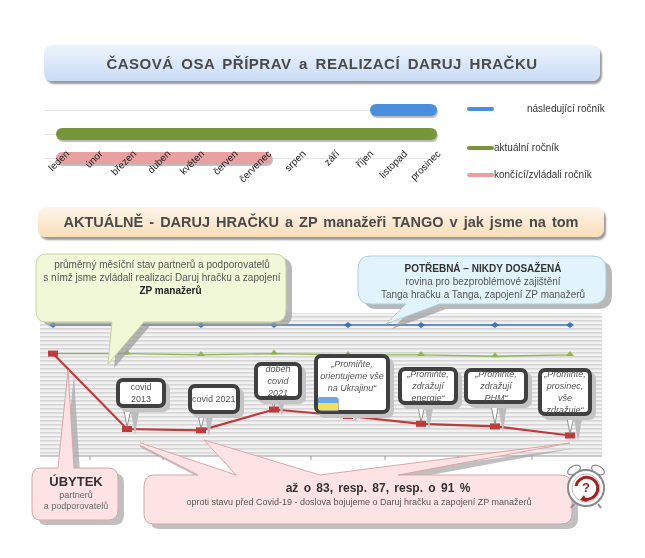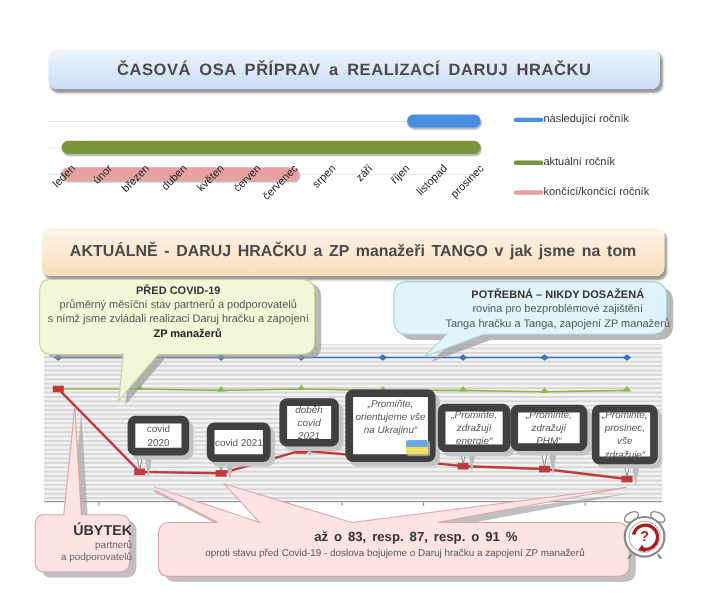--- a/index.html
+++ b/index.html
@@ -1,27 +1,27 @@
 <!DOCTYPE html>
 <html><head>
 <meta charset="utf-8">
 <style>
   html,body{margin:0;padding:0;background:#fff;}
   body{width:645px;height:558px;position:relative;overflow:hidden;font-family:"Liberation Sans",sans-serif;color:#333;}
   .abs{position:absolute;}
   .banner{border-radius:8px;display:flex;align-items:center;justify-content:center;font-weight:bold;color:#4a4a4a;box-shadow:2px 3px 2px #9a9a9a;}
   #banner1{left:44px;top:45px;width:556px;height:36px;background:linear-gradient(#eef4fd,#c9dcf5);font-size:15px;letter-spacing:0.5px;word-spacing:3px;}
-  #banner2{left:38px;top:207px;width:566px;height:44px;background:linear-gradient(#fef5ea,#f8ddb8);font-size:14.5px;word-spacing:2px;}
+  #banner2{left:38px;top:207px;width:566px;height:30px;background:linear-gradient(#fef5ea,#f8ddb8);font-size:14.5px;word-spacing:2px;}
   .tl-grid{position:absolute;left:44px;height:1px;background:#e6e6e6;width:388px;}
   .bar{position:absolute;height:12px;border-radius:6px;box-shadow:1px 2px 1px #bbb;}
   .month{position:absolute;top:148px;font-size:10px;color:#222;transform:rotate(-45deg);transform-origin:right top;white-space:nowrap;text-align:right;}
   .legend-item{position:absolute;left:467px;display:flex;align-items:center;font-size:10px;color:#333;}
   .legend-swatch{width:27px;height:4px;border-radius:2px;margin-right:0px;}
   .callout-text{text-align:center;font-size:10px;line-height:13px;}
-  .bubble{position:absolute;background:#fff;border:7px solid #404040;border-radius:7px;box-shadow:4px 4px 0 #c4c4c4;font-style:italic;font-size:9px;line-height:12px;color:#555;text-align:center;display:flex;align-items:flex-end;justify-content:center;flex-direction:column;}
+  .bubble{position:absolute;background:#fff;border:4px solid #404040;border-radius:7px;box-shadow:4px 4px 0 #c4c4c4;font-style:italic;font-size:9px;line-height:12px;color:#555;text-align:center;display:flex;align-items:flex-start;justify-content:center;flex-direction:column;}
   .bubble-plain{font-style:normal;}
 </style>
 </head>
 <body>
 
 <div id="banner1" class="abs banner">
   <span>ČASOVÁ OSA PŘÍPRAV a REALIZACÍ DARUJ HRAČKU</span>
 </div>
 
 <div class="tl-grid" style="top:110px;"></div>
@@ -41,31 +41,31 @@
     <span class="month" style="right: 446.8px;">květen</span>
     <span class="month" style="right: 413px;">červen</span>
     <span class="month" style="right: 379.2px;">červenec</span>
     <span class="month" style="right: 345.4px;">srpen</span>
     <span class="month" style="right: 311.6px;">září</span>
     <span class="month" style="right: 277.8px;">říjen</span>
     <span class="month" style="right: 244px;">listopad</span>
     <span class="month" style="right: 210.2px;">prosinec</span>
   </div>
 
-<div class="legend-item" style="top:103px;">
+<div class="legend-item" style="top:103px;gap:33px;">
   <span class="legend-swatch" style="background:#4a8fdf;"></span>
   <span>následující ročník</span>
 </div>
 <div class="legend-item" style="top:130px;margin-top:12px;">
   <span class="legend-swatch" style="background:#77963a;"></span>
   <span>aktuální ročník</span>
 </div>
 <div class="legend-item" style="top:169px;">
   <span class="legend-swatch" style="background:#e9a0a0;"></span>
-  <span>končící/končící ročník</span>
+  <span>končící/zvládali ročník</span>
 </div>
 
 <div id="banner2" class="abs banner">
   <span>AKTUÁLNĚ - DARUJ HRAČKU a ZP manažeři TANGO v jak jsme na tom</span>
 </div>
 
 <svg id="chart" class="abs" style="left:0;top:0;" width="645" height="558">
   <defs>
     <pattern id="stripes" width="4" height="4" patternUnits="userSpaceOnUse">
       <rect width="4" height="4" fill="#f2f2f2"></rect>
@@ -128,58 +128,57 @@
       <path d="M489,396 L495,424.4 L500,396 Z" fill="#fff" stroke="#777" stroke-width="0.8"></path>
       <path d="M565,408 L570,433.5 L576,408 Z" fill="#fff" stroke="#777" stroke-width="0.8"></path>
     </g>
 </svg>
 
 <svg class="abs" style="left:34px;top:252px;" width="270" height="120">
   <path d="M12,2 H240 Q252,2 252,14 V58 Q252,70 240,70 H110 L74,112 L78,70 H12 Q2,70 2,58 V14 Q2,2 12,2 Z" fill="#9a9a9a" transform="translate(6,4)" opacity="0.7"></path>
   <path d="M12,2 H240 Q252,2 252,14 V58 Q252,70 240,70 H110 L74,112 L78,70 H12 Q2,70 2,58 V14 Q2,2 12,2 Z" fill="#f1f8d8" stroke="#c7d39a" stroke-width="1"></path>
 </svg>
 <div class="abs callout-text" style="left:36px;top:258px;width:252px;color:#555;">
-  <div style="font-weight:bold;color:#333;">PŘED COVID-19</div>
   <div>průměrný měsíční stav partnerů a podporovatelů</div>
   <div>s nímž jsme zvládali realizaci Daruj hračku a zapojení</div>
   <div style="font-weight:bold;color:#222;padding-left:17px;">ZP manažerů</div>
 </div>
 
 <svg class="abs" style="left:356px;top:254px;" width="270" height="80">
   <path d="M14,2 H236 Q250,2 250,16 V36 Q250,50 236,50 H84 L30,70 L50,50 H14 Q2,50 2,36 V16 Q2,2 14,2 Z" fill="#9a9a9a" transform="translate(6,5)" opacity="0.7"></path>
   <path d="M14,2 H236 Q250,2 250,16 V36 Q250,50 236,50 H84 L30,70 L50,50 H14 Q2,50 2,36 V16 Q2,2 14,2 Z" fill="#e2f4fb" stroke="#a9cfe0" stroke-width="1"></path>
 </svg>
-<div class="abs callout-text" style="left:370px;top:262px;width:250px;color:#555;padding-left:12px;">
+<div class="abs callout-text" style="left:358px;top:262px;width:250px;color:#555;">
   <div style="font-weight:bold;color:#333;">POTŘEBNÁ – NIKDY DOSAŽENÁ</div>
   <div>rovina pro bezproblémové zajištění</div>
   <div>Tanga hračku a Tanga, zapojení ZP manažerů</div>
 </div>
 
 <svg class="abs" style="left:30px;top:370px;" width="100" height="160">
   <path d="M10,98 H28 L38,0 L44,98 H78 Q88,98 88,108 V140 Q88,150 78,150 H10 Q2,150 2,140 V108 Q2,98 10,98 Z" fill="#a5a5a5" transform="translate(6,5)" opacity="0.7"></path>
   <path d="M10,98 H28 L38,0 L44,98 H78 Q88,98 88,108 V140 Q88,150 78,150 H10 Q2,150 2,140 V108 Q2,98 10,98 Z" fill="#fde3e3" stroke="#dca5a5" stroke-width="1"></path>
 </svg>
-<div class="abs callout-text" style="left:32px;top:474px;width:88px;text-align:right;">
+<div class="abs callout-text" style="left:32px;top:474px;width:88px;">
   <div style="font-weight:bold;font-size:13px;line-height:16px;color:#333;">ÚBYTEK</div>
   <div style="font-size:9px;line-height:11px;color:#666;">partnerů</div>
   <div style="font-size:9px;line-height:11px;color:#666;">a podporovatelů</div>
 </div>
 
 <svg class="abs" style="left:140px;top:430px;" width="440" height="100">
   <path d="M14,45 H58 L-14,8 L96,45 L64,10 L180,45 L430,13 L258,45 H420 Q432,45 432,57 V84 Q432,94 420,94 H14 Q4,94 4,84 V57 Q4,45 14,45 Z" fill="#a5a5a5" transform="translate(6,5)" opacity="0.7"></path>
   <path d="M14,45 H58 L-14,8 L96,45 L64,10 L180,45 L430,13 L258,45 H420 Q432,45 432,57 V84 Q432,94 420,94 H14 Q4,94 4,84 V57 Q4,45 14,45 Z" fill="#fde3e3" stroke="#dca5a5" stroke-width="1"></path>
 </svg>
 <div class="abs callout-text" style="left:146px;top:481px;width:426px;">
   <div style="font-weight:bold;font-size:12px;line-height:15px;color:#333;word-spacing:2px;margin-left:38px;">až o 83,  resp. 87,  resp. o 91 %</div>
   <div style="font-size:9px;line-height:12px;color:#555;">oproti stavu před Covid-19 - doslova bojujeme o Daruj hračku a zapojení ZP manažerů</div>
 </div>
 
 <div id="bubbles">
     <div class="bubble bubble-plain" style="left: 116px; top: 378px; width: 42px; height: 22px;">
-      <span>covid 2020</span>
+      <span>covid 2013</span>
     </div>
     <div class="bubble bubble-plain" style="left: 188px; top: 384px; width: 44px; height: 22px;">
       <span>covid 2021</span>
     </div>
     <div class="bubble" style="left: 254px; top: 362px; width: 40px; height: 30px;">
       <span>doběh covid 2021</span>
     </div>
     <div class="bubble" style="left: 314px; top: 354px; width: 68px; height: 52px;">
       <span>„Promiňte, orientujeme vše na Ukrajinu“</span>
       <div style="width: 20px; height: 13px; margin-top: 3px; border-radius: 2px; background: linear-gradient(rgb(106, 167, 232) 50%, rgb(243, 224, 90) 50%); box-shadow: rgb(170, 170, 170) 1px 1px 1px;"></div>

